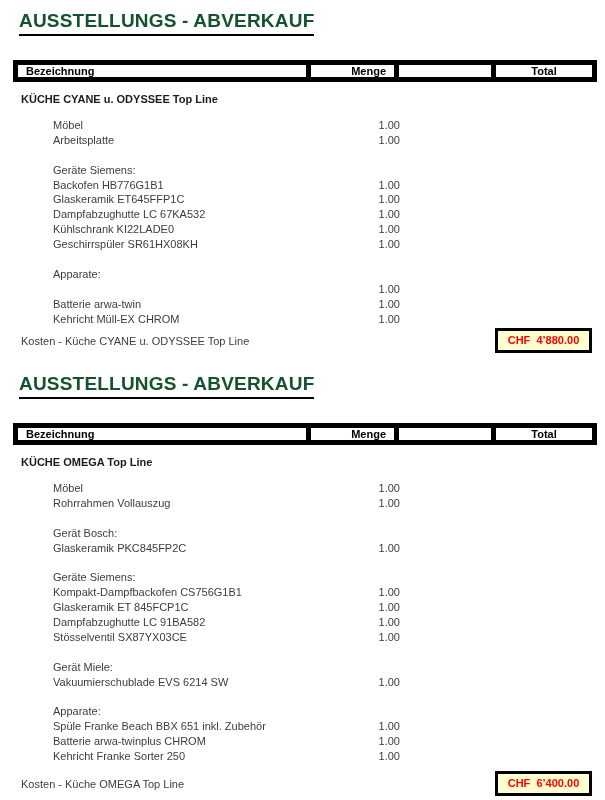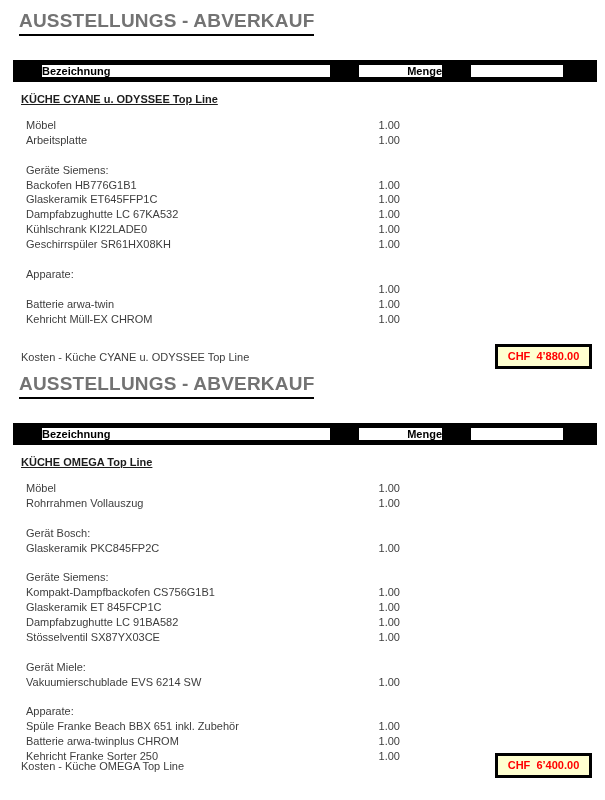--- a/index.html
+++ b/index.html
@@ -7,51 +7,51 @@
     position:relative; width:605px; height:800px; background:#ffffff;
     font-family:"Liberation Sans","DejaVu Sans",sans-serif;
     font-size:11px; color:#3d3d3d; overflow:hidden;
   }
   .section { position:absolute; left:0; width:605px; }
   #section-0 { top:0; }
   #section-1 { top:363px; }
 
   .title {
     position:absolute; top:10px; left:19px;
-    font-size:19px; font-weight:bold; color:#737373; letter-spacing:0.2px;
+    font-size:19px; font-weight:bold; color:#14532d; letter-spacing:0.2px;
     border-bottom:2.5px solid #000; padding-bottom:2px; white-space:nowrap;
   }
 
   .band {
     position:absolute; top:60px; left:13px; width:584px; height:22px;
     box-sizing:border-box; background:#000; border:2px solid #000;
     padding:3px; display:flex; gap:5px;
   }
   .band .cell {
     background:#fff; color:#000; font-weight:bold; font-size:11px;
-    line-height:12px; padding:0 0; box-sizing:border-box; overflow:hidden;margin-left:24px;
+    line-height:12px; padding:0 8px; box-sizing:border-box; overflow:hidden;
   }
   .cell-desc  { flex:0 0 288px; text-align:left; }
   .cell-menge { flex:0 0 83px;  text-align:right; }
   .cell-blank { flex:0 0 92px; }
   .cell-total { flex:1 1 auto;  text-align:center; }
 
   .subtitle {
     position:absolute; top:93px; left:21px;
-    font-weight:bold; color:#1c1c1c; text-decoration:underline; white-space:nowrap;
+    font-weight:bold; color:#1c1c1c; white-space:nowrap;
   }
 
   .rows { position:absolute; top:119px; left:0; width:605px; }
   .row { position:relative; height:14.9px; }
-  .row .label { position:absolute; left:9px; top:0; white-space:nowrap;padding-left:17px; }
+  .row .label { position:absolute; left:36px; top:0; white-space:nowrap;padding-left:17px; }
   .row .qty   { position:absolute; left:313px; top:0; width:87px; text-align:right; }
 
   .cost { position:absolute; left:0; width:605px; height:26px; }
-  #section-0 .cost { top:344px; }
-  #section-1 .cost { top:390px; }
+  #section-0 .cost { top:328px; }
+  #section-1 .cost { top:408px; }
   .cost-label { position:absolute; left:21px; top:7px; white-space:nowrap; }
   .cost-box {
     position:absolute; left:495px; top:0; width:97px; height:25px;
     box-sizing:border-box; border:3px solid #000; background:#ffffd0;
     color:#ff0000; font-weight:bold; font-size:11px;
     text-align:center; line-height:19px; white-space:nowrap;
   }
 </style>
 </head>
 <body>

